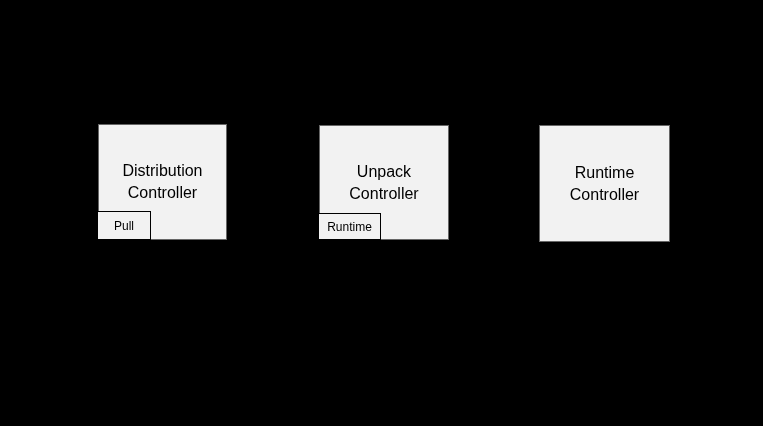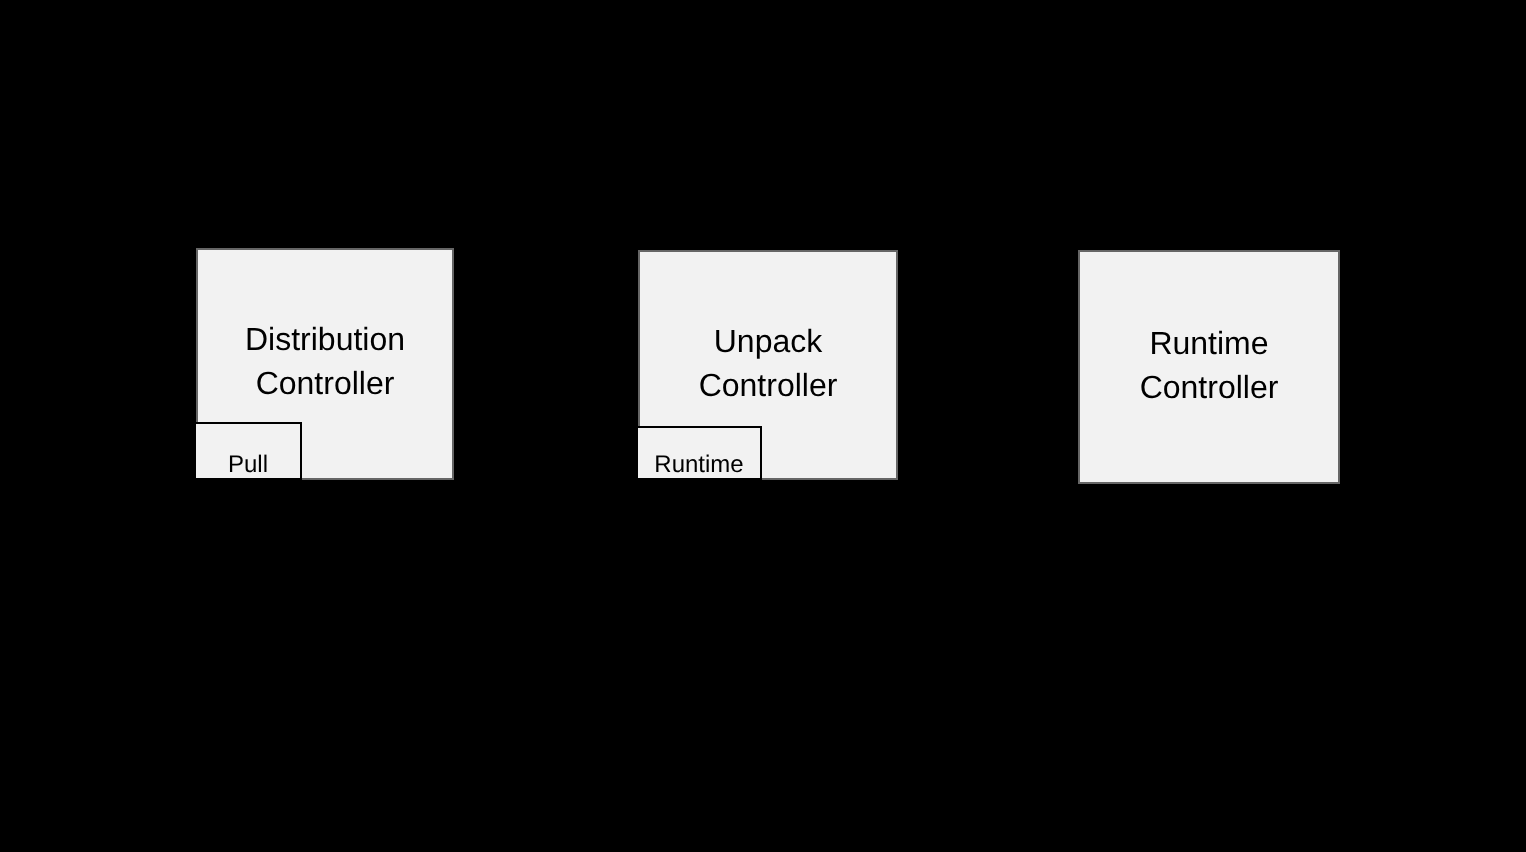--- a/index.html
+++ b/index.html
@@ -34,21 +34,21 @@
     line-height: 22px;
     color: #000000;
     white-space: pre-line;
   }
   .sub-box {
     position: absolute;
     background: #f2f2f2;
     border: 1px solid #000000;
     box-sizing: border-box;
     display: flex;
-    align-items: flex-end;
+    align-items: center;
     justify-content: center;
     text-align: center;
   }
   .sub-box .sub-label {
     font-size: 12px;
     line-height: 14px;
     color: #000000;
     white-space: nowrap;
   }
   

